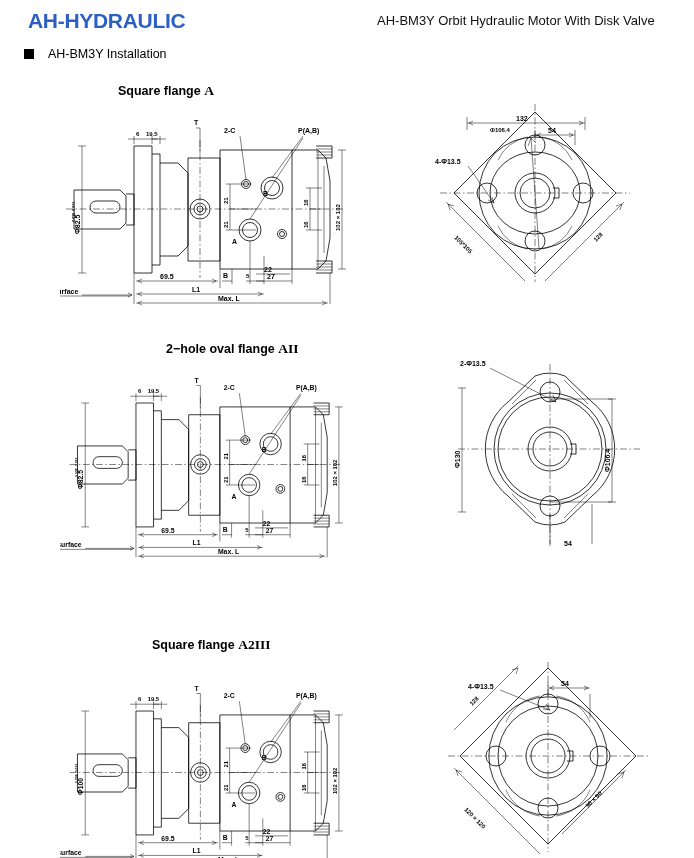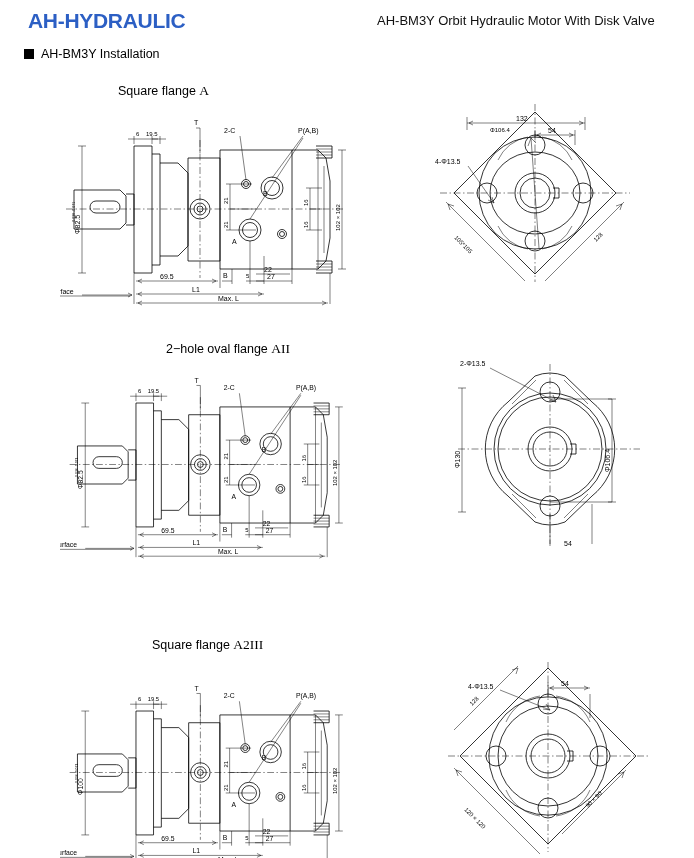--- a/index.html
+++ b/index.html
@@ -4,26 +4,26 @@
 <style>
   html,body{margin:0;padding:0;background:#fff;}
   body{width:694px;height:858px;font-family:"Liberation Sans",sans-serif;color:#000;position:relative;overflow:hidden;}
   .page{position:relative;width:694px;height:858px;}
 
   
   .header{position:absolute;left:0;top:0;width:614px;height:40px;text-align:center;}
   .logo{position:absolute;left:28px;top:9px;font-size:21px;font-weight:bold;letter-spacing:-0.3px;color:#2c5fc4;font-family:"Liberation Sans",sans-serif;}
   .subtitle{position:absolute;left:377px;top:13px;font-size:13px;color:#111;white-space:nowrap;}
 
-  .sectionbar{position:absolute;left:24px;top:47px;display:flex;align-items:center;gap:7px;}
+  .sectionbar{position:absolute;left:24px;top:47px;display:flex;align-items:center;gap:14px;}
   .sq{width:10px;height:10px;background:#000;display:block;}
   .sectionbar .txt{font-size:12.5px;color:#000;}
 
   
-  .block{position:absolute;left:0;width:694px;}
+  .block{position:absolute;left:0;width:694px;font-weight:bold;}
   .blk1{top:78px;height:240px;}
   .blk2{top:336px;height:228px;}
   .blk3{top:608px;height:240px;margin-top:24px;}
   .caption{position:absolute;width:100%;text-align:left;font-size:12.5px;}
   .cap1{left:118px;top:5px;}
   .cap2{left:166px;top:5px;}
   .cap3{left:152px;top:5px;}
   .caption .serif{font-family:"Liberation Serif",serif;font-size:13.5px;}
 
   svg{display:block;}

